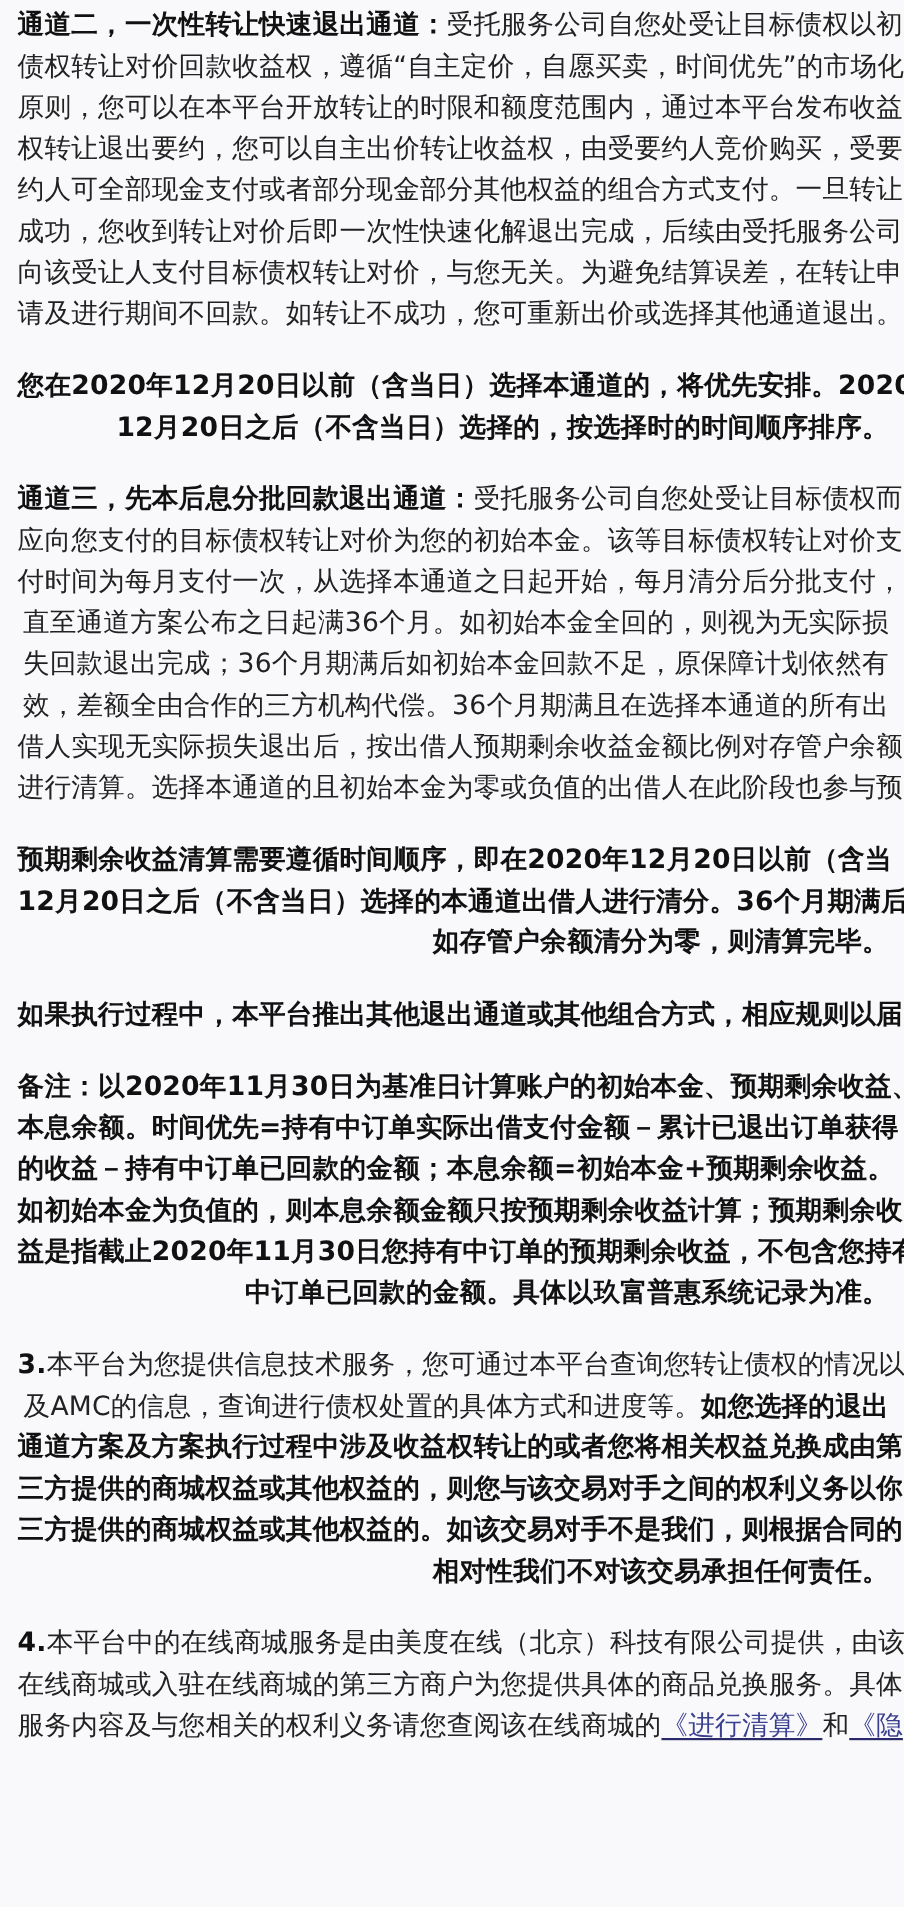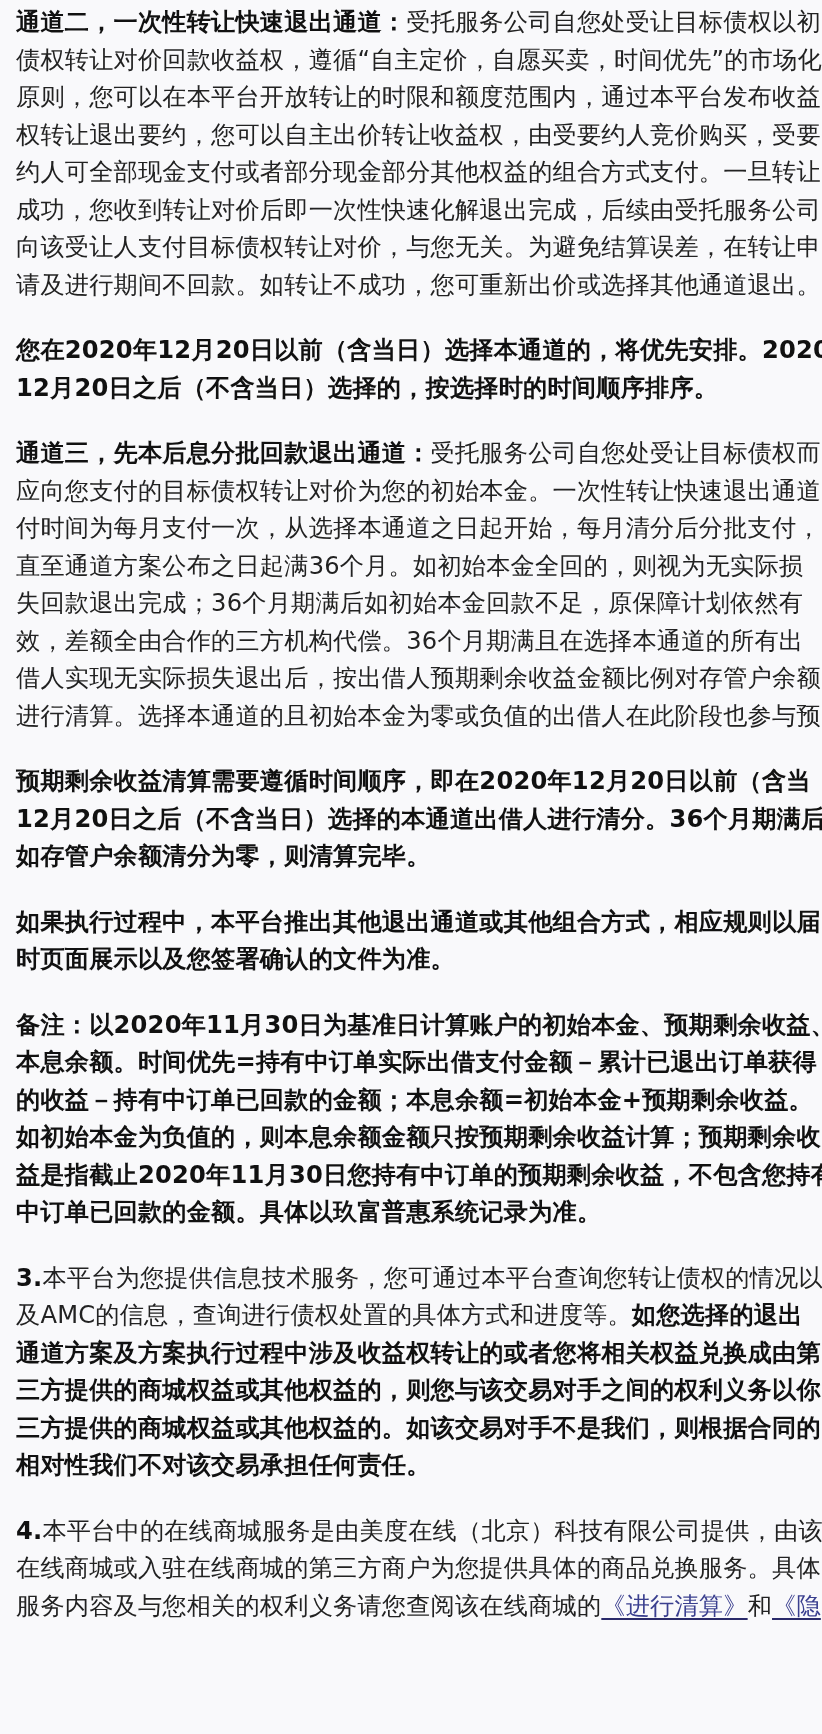--- a/index.html
+++ b/index.html
@@ -6,21 +6,21 @@
   body {
     width: 822px; height: 1734px; overflow: hidden;
     background: #f9f9fb;
     font-family: "DejaVu Sans", "Liberation Sans", sans-serif;
     color: #1c1c1c;
   }
   .doc { position: relative; padding: 4px 14px 0 16px; }
   .para { margin: 0 0 28px 0; }
   .line {
     display: block; white-space: nowrap; height: 37.5px; line-height: 37.5px;
-    font-size: 24.2px; letter-spacing: 0.2px;
+    font-size: 24.2px; letter-spacing: 0.2px; text-align: right;
   }
   .b { font-weight: bold; color: #111; }
   .n { font-weight: normal; color: #222; }
   .link { color: #3a3f8f; text-decoration: underline; text-decoration-color: #2a2a6a; text-underline-offset: 4px; }
 </style>
 </head>
 <body>
 
 <div class="doc" id="doc">
     <div class="para">
@@ -32,36 +32,35 @@
       <span class="line"><span class="n">成功，您收到转让对价后即一次性快速化解退出完成，后续由受托服务公司</span></span>
       <span class="line"><span class="n">向该受让人支付目标债权转让对价，与您无关。为避免结算误差，在转让申</span></span>
       <span class="line"><span class="n">请及进行期间不回款。如转让不成功，您可重新出价或选择其他通道退出。</span></span>
     </div>
     <div class="para">
       <span class="line"><span class="b">您在2020年12月20日以前（含当日）选择本通道的，将优先安排。2020年</span></span>
       <span class="line"><span class="b">12月20日之后（不含当日）选择的，按选择时的时间顺序排序。</span></span>
     </div>
     <div class="para">
       <span class="line"><span class="b">通道三，先本后息分批回款退出通道：</span><span class="n">受托服务公司自您处受让目标债权而</span></span>
-      <span class="line"><span class="n">应向您支付的目标债权转让对价为您的初始本金。一次性转让快速退出通道</span></span>
+      <span class="line"><span class="n">应向您支付的目标债权转让对价为您的初始本金。该等目标债权转让对价支</span></span>
       <span class="line"><span class="n">付时间为每月支付一次，从选择本通道之日起开始，每月清分后分批支付，</span></span>
       <span class="line"><span class="n">直至通道方案公布之日起满36个月。如初始本金全回的，则视为无实际损</span></span>
       <span class="line"><span class="n">失回款退出完成；36个月期满后如初始本金回款不足，原保障计划依然有</span></span>
       <span class="line"><span class="n">效，差额全由合作的三方机构代偿。36个月期满且在选择本通道的所有出</span></span>
       <span class="line"><span class="n">借人实现无实际损失退出后，按出借人预期剩余收益金额比例对存管户余额</span></span>
       <span class="line"><span class="n">进行清算。选择本通道的且初始本金为零或负值的出借人在此阶段也参与预</span></span>
     </div>
     <div class="para">
       <span class="line"><span class="b">预期剩余收益清算需要遵循时间顺序，即在2020年12月20日以前（含当</span></span>
       <span class="line"><span class="b">12月20日之后（不含当日）选择的本通道出借人进行清分。36个月期满后</span></span>
       <span class="line"><span class="b">如存管户余额清分为零，则清算完毕。</span></span>
     </div>
     <div class="para">
       <span class="line"><span class="b">如果执行过程中，本平台推出其他退出通道或其他组合方式，相应规则以届</span></span>
-      <span class="line"><span class="b">时页面展示以及您签署确认的文件为准。</span></span>
     </div>
     <div class="para">
       <span class="line"><span class="b">备注：以2020年11月30日为基准日计算账户的初始本金、预期剩余收益、</span></span>
       <span class="line"><span class="b">本息余额。时间优先=持有中订单实际出借支付金额－累计已退出订单获得</span></span>
       <span class="line"><span class="b">的收益－持有中订单已回款的金额；本息余额=初始本金+预期剩余收益。</span></span>
       <span class="line"><span class="b">如初始本金为负值的，则本息余额金额只按预期剩余收益计算；预期剩余收</span></span>
       <span class="line"><span class="b">益是指截止2020年11月30日您持有中订单的预期剩余收益，不包含您持有</span></span>
       <span class="line"><span class="b">中订单已回款的金额。具体以玖富普惠系统记录为准。</span></span>
     </div>
     <div class="para">

